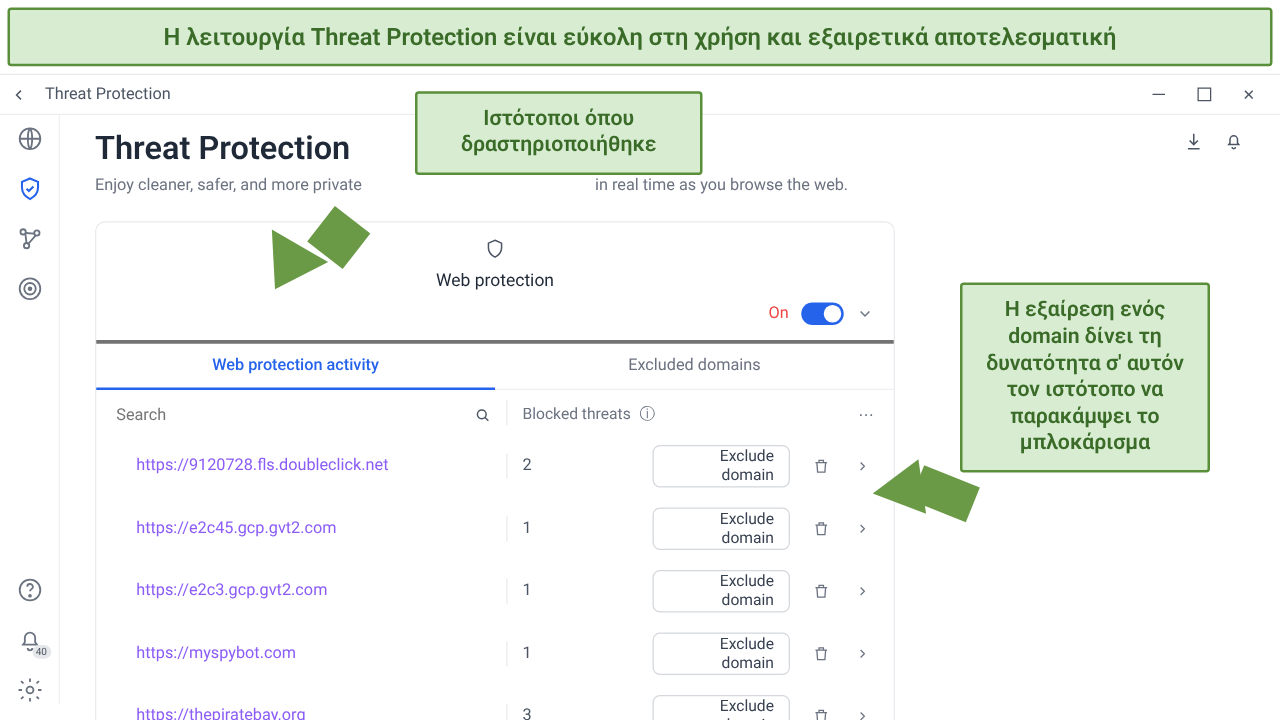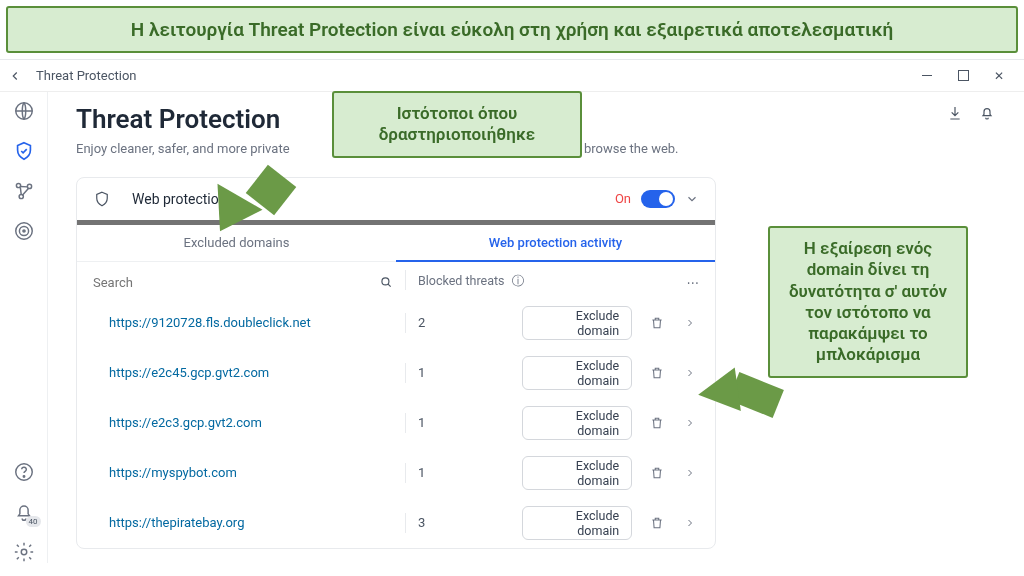--- a/index.html
+++ b/index.html
@@ -41,41 +41,41 @@
 
   .content { flex:1; padding: 44px 28px 0 28px; position:relative; }
   .top-icons{ position:absolute; top:44px; right:28px; display:flex; gap:14px; color:#4b5563;}
   .top-icons span{ width:18px; height:18px; display:inline-flex; align-items:center; justify-content:center; cursor:pointer;}
 
   h1{ font-size: 26px; font-weight: 600; color:#1f2937; margin-bottom: 6px;}
   .subtitle{ font-size: 13px; color:#6b7280; max-width: 620px; line-height: 1.45;}
 
   .panel{ background:#fff; border:1px solid #e8eaed; border-radius:8px; margin-top:18px; max-width: 640px;}
   .panel-head{
-    display:flex; align-items:center; padding:12px 16px; border-bottom:5px solid #737373; gap:21px;
+    display:flex; align-items:center; padding:12px 16px; border-bottom:3px solid #737373; gap:9px;flex-direction:column;
   }
   .panel-head .ph-title{ font-size:14px; color:#1f2937; }
   .toggle-wrap{ margin-left:auto; display:flex; align-items:center; gap:10px; color:#ef4444; font-size:13px;}
   .toggle{ width:34px; height:18px; background:#2563eb; border-radius:10px; position:relative;}
   .toggle::after{content:"";position:absolute;right:2px;top:2px;width:14px;height:14px;background:#fff;border-radius:50%;}
   .chev{ color:#6b7280; cursor:pointer;}
 
   .tabs{ display:flex; }
   .tab{ flex:1; text-align:center; padding:10px 0; font-size:13px; color:#6b7280; cursor:pointer; border-bottom:1px solid #eef0f2;}
   .tab.active{ color:#2563eb; border-bottom:2px solid #2563eb; font-weight:500;}
 
   .grid-head{ display:flex; padding:8px 16px; align-items:flex-end; font-size:12.5px; color:#6b7280; gap:10px;}
   .col-dom{ flex: 0 0 300px; display:flex; align-items:center;}
   .col-cnt{ flex: 0 0 110px; }
   .col-act{ flex:1; }
   .search-input{ border:none; outline:none; background:transparent; flex:1; font-size:13px; color:#374151;}
   .sep{ border-left:1px solid #e8eaed; height:20px; margin:0 2px;}
 
   .row{ display:flex; padding:8px 16px; align-items:center; font-size:13px; color:#374151; gap:10px;}
-  .row .col-dom{ color:#0369a1;padding-left:16px; }
+  .row .col-dom{ color:#8b5cf6;padding-left:16px; }
   .row .count{ width:110px; color:#4b5563;}
   .btn-exclude{
     background:#fff; border:1px solid #d4d7dc; border-radius:6px; padding:1px 12px;
     font-size:12.5px; color:#374151; cursor:pointer; min-width:110px; text-align:right;
   }
   .trash,.goto{ width:18px; color:#6b7280; text-align:center; cursor:pointer; margin-left:8px;}
 
   
   .callout{
     position:absolute; background:#d7ecd0; border:2px solid #5a8f3a; border-radius:3px;
@@ -203,22 +203,22 @@
           <div class="toggle"></div>
           <span class="chev">
             <svg width="14" height="14" viewBox="0 0 24 24" fill="none" stroke="currentColor" stroke-width="2">
                 <polyline points="6 9 12 15 18 9"></polyline>
               </svg>
           </span>
         </div>
       </div>
 
       <div class="tabs">
+        <div class="tab active">Web protection activity</div>
         <div class="tab">Excluded domains</div>
-        <div class="tab active">Web protection activity</div>
       </div>
 
       <div class="grid-head">
         <div class="col-dom">
           <input class="search-input" placeholder="Search" style="">
           <span style="color:#4b5563;">
             <svg width="14" height="14" viewBox="0 0 24 24" fill="none" stroke="currentColor" stroke-width="2">
                 <circle cx="11" cy="11" r="6"></circle>
                 <line x1="20" y1="20" x2="15.5" y2="15.5"></line>
               </svg>
@@ -313,19 +313,19 @@
               <svg width="12" height="12" viewBox="0 0 24 24" fill="none" stroke="currentColor" stroke-width="2">
                 <polyline points="9 6 15 12 9 18"></polyline>
               </svg>
             </span>
           </div>
         </div>
     </div>
   </div>
 </div>
 
-<div class="callout" style="top:91px; left:332px; width:250px;">Ιστότοποι όπου δραστηριοποιήθηκε</div>
+<div class="callout" style="top:73px; left:332px; width:230px;">Ιστότοποι όπου δραστηριοποιήθηκε</div>
 <div class="arrow-stem" style="top:172px; left:253px; width:36px; height:36px; transform:rotate(38deg);"></div>
 <div class="arrow down" style="top:194px; left:204px; transform:rotate(30deg);"></div>
 
 <div class="callout" style="top:226px; left:768px; width:200px;">Η εξαίρεση ενός domain δίνει τη δυνατότητα σ' αυτόν τον ιστότοπο να παρακάμψει το μπλοκάρισμα</div>
 <div class="arrow-stem" style="top:380px; left:732px; width:48px; height:30px; transform:rotate(22deg);"></div>
 <div class="arrow left" style="top:370px; left:698px; transform:rotate(-8deg);"></div>
 
 </body></html>

